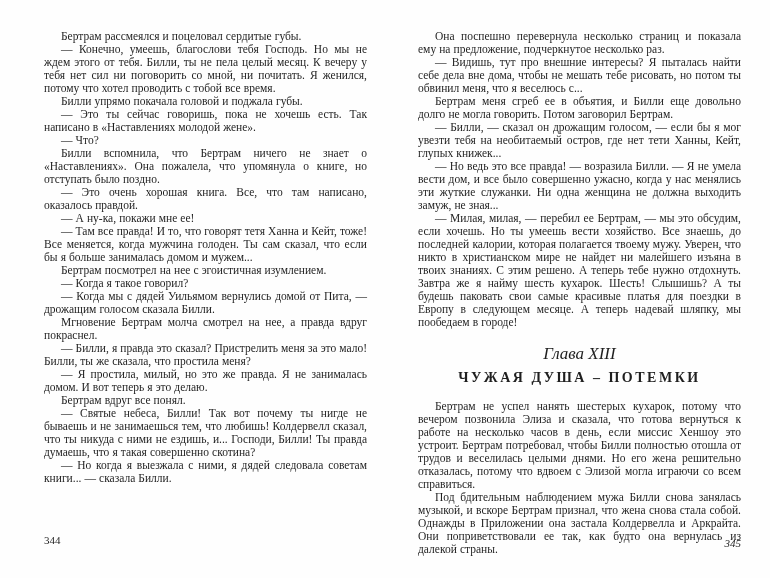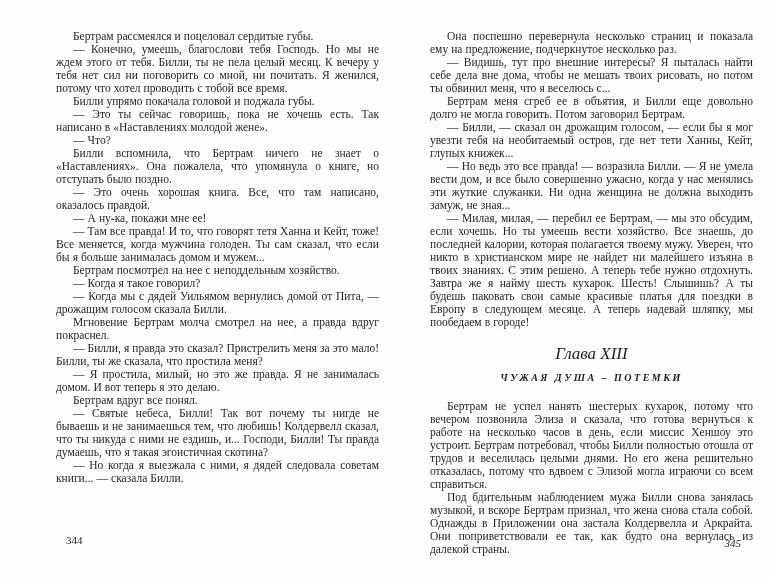--- a/index.html
+++ b/index.html
@@ -5,21 +5,21 @@
   html, body { margin: 0; padding: 0; }
   body {
     width: 770px; height: 578px;
     background: #fefefe;
     position: relative;
     overflow: hidden;
     font-family: "Liberation Serif", "DejaVu Serif", serif;
     color: #1f1f1f;
   }
   .spread { position: absolute; inset: 0; background: #fefefe; }
-  .page { position: absolute; top: 30px; margin-left: 12px; }
+  .page { position: absolute; top: 30px; }
   .page-left  { left: 44px;  width: 323px; }
   .page-right { left: 418px; width: 323px; }
   p.para {
     margin: 0;
     font-size: 11.5px;
     line-height: 13px;
     text-align: justify;
     text-indent: 17px;
     word-spacing: 0.2px;
   }
@@ -27,64 +27,63 @@
   .chapter-kicker {
     text-align: center;
     font-style: italic;
     font-size: 17px;
     line-height: 15px;
     margin: 0 0 8px 0;
   }
   .chapter-title {
     text-align: center;
     font-weight: bold;
-    font-size: 10px;
+    font-size: 14px;
     line-height: 17px;
     letter-spacing: 2.5px;
     margin: 0 0 14px 0;
-    font-style: italic;
   }
   .page-number {
     position: absolute;
     font-size: 11px;
     line-height: 12px;
     color: #1f1f1f;
   }
-  .page-number-left  { left: 44px; top: 534px; margin-left: 22px; }
+  .page-number-left  { left: 44px; top: 534px; }
   .page-number-right { left: 418px; top: 537px; width: 323px; text-align: right; font-style: italic; }
 </style>
 </head>
 <body>
 
 <div class="spread">
 
   <div class="page page-left">
     <p class="para">Бертрам рассмеялся и поцеловал сердитые губы.</p>
     <p class="para">— Конечно, умеешь, благослови тебя Господь. Но мы не ждем этого от тебя. Билли, ты не пела целый месяц. К вечеру у тебя нет сил ни поговорить со мной, ни почитать. Я женился, потому что хотел проводить с тобой все время.</p>
     <p class="para">Билли упрямо покачала головой и поджала губы.</p>
     <p class="para">— Это ты сейчас говоришь, пока не хочешь есть. Так написано в «Наставлениях молодой жене».</p>
     <p class="para">— Что?</p>
     <p class="para">Билли вспомнила, что Бертрам ничего не знает о «Наставлениях». Она пожалела, что упомянула о книге, но отступать было поздно.</p>
     <p class="para">— Это очень хорошая книга. Все, что там написано, оказалось правдой.</p>
     <p class="para">— А ну-ка, покажи мне ее!</p>
     <p class="para">— Там все правда! И то, что говорят тетя Ханна и Кейт, тоже! Все меняется, когда мужчина голоден. Ты сам сказал, что если бы я больше занималась домом и мужем...</p>
-    <p class="para">Бертрам посмотрел на нее с неподдельным хозяйство.</p>
+    <p class="para">Бертрам посмотрел на нее с эгоистичная изумлением.</p>
     <p class="para">— Когда я такое говорил?</p>
     <p class="para">— Когда мы с дядей Уильямом вернулись домой от Пита, — дрожащим голосом сказала Билли.</p>
     <p class="para">Мгновение Бертрам молча смотрел на нее, а правда вдруг покраснел.</p>
     <p class="para">— Билли, я правда это сказал? Пристрелить меня за это мало! Билли, ты же сказала, что простила меня?</p>
     <p class="para">— Я простила, милый, но это же правда. Я не занималась домом. И вот теперь я это делаю.</p>
     <p class="para">Бертрам вдруг все понял.</p>
-    <p class="para">— Святые небеса, Билли! Так вот почему ты нигде не бываешь и не занимаешься тем, что любишь! Колдервелл сказал, что ты никуда с ними не ездишь, и... Господи, Билли! Ты правда думаешь, что я такая эгоистичная скотина?</p>
+    <p class="para">— Святые небеса, Билли! Так вот почему ты нигде не бываешь и не занимаешься тем, что любишь! Колдервелл сказал, что ты никуда с ними не ездишь, и... Господи, Билли! Ты правда думаешь, что я такая совершенно скотина?</p>
     <p class="para">— Но когда я выезжала с ними, я дядей следовала советам книги... — сказала Билли.</p>
   </div>
 
   <div class="page page-right">
     <p class="para">Она поспешно перевернула несколько страниц и показала ему на предложение, подчеркнутое несколько раз.</p>
-    <p class="para">— Видишь, тут про внешние интересы? Я пыталась найти себе дела вне дома, чтобы не мешать твоих рисовать, но потом ты обвинил меня, что я веселюсь с...</p>
+    <p class="para">— Видишь, тут про внешние интересы? Я пыталась найти себе дела вне дома, чтобы не мешать тебе рисовать, но потом ты обвинил меня, что я веселюсь с...</p>
     <p class="para">Бертрам меня сгреб ее в объятия, и Билли еще довольно долго не могла говорить. Потом заговорил Бертрам.</p>
     <p class="para">— Билли, — сказал он дрожащим голосом, — если бы я мог увезти тебя на необитаемый остров, где нет тети Ханны, Кейт, глупых книжек...</p>
     <p class="para">— Но ведь это все правда! — возразила Билли. — Я не умела вести дом, и все было совершенно ужасно, когда у нас менялись эти жуткие служанки. Ни одна женщина не должна выходить замуж, не зная...</p>
     <p class="para">— Милая, милая, — перебил ее Бертрам, — мы это обсудим, если хочешь. Но ты умеешь вести хозяйство. Все знаешь, до последней калории, которая полагается твоему мужу. Уверен, что никто в христианском мире не найдет ни малейшего изъяна в твоих знаниях. С этим решено. А теперь тебе нужно отдохнуть. Завтра же я найму шесть кухарок. Шесть! Слышишь? А ты будешь паковать свои самые красивые платья для поездки в Европу в следующем месяце. А теперь надевай шляпку, мы пообедаем в городе!</p>
 
     <div class="chapter-block">
       <p class="chapter-kicker">Глава XIII</p>
       <p class="chapter-title">ЧУЖАЯ ДУША – ПОТЕМКИ</p>
     </div>
 

